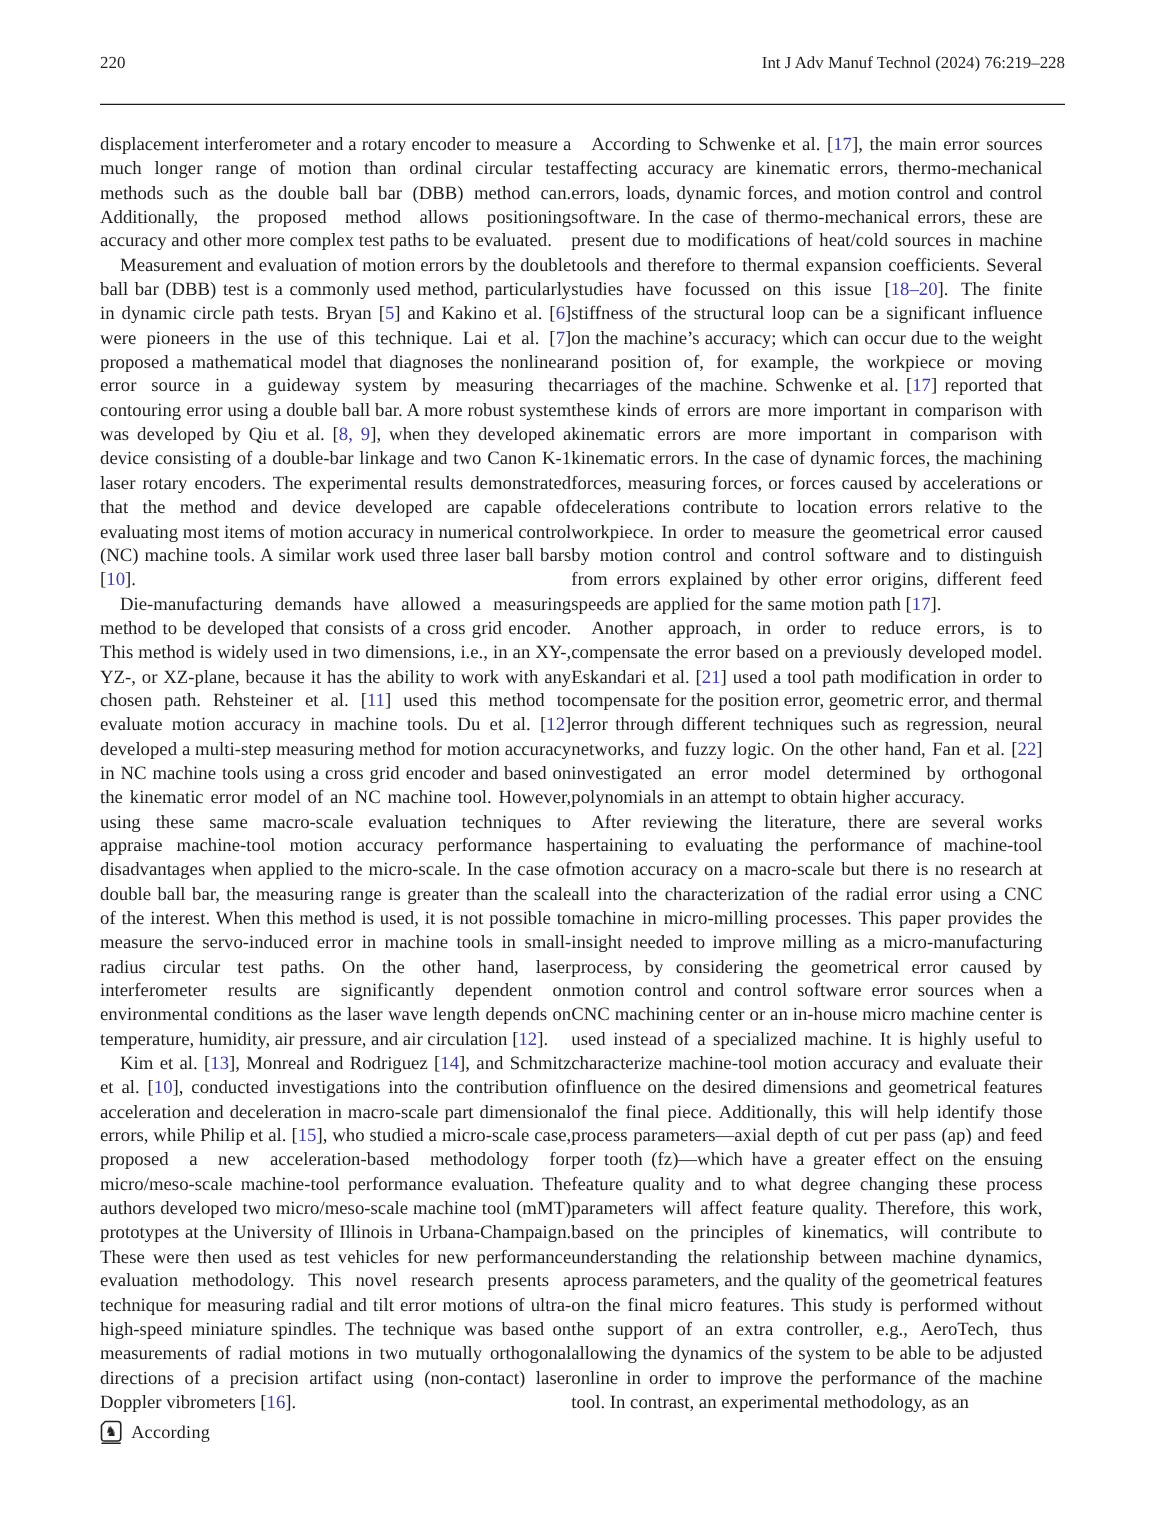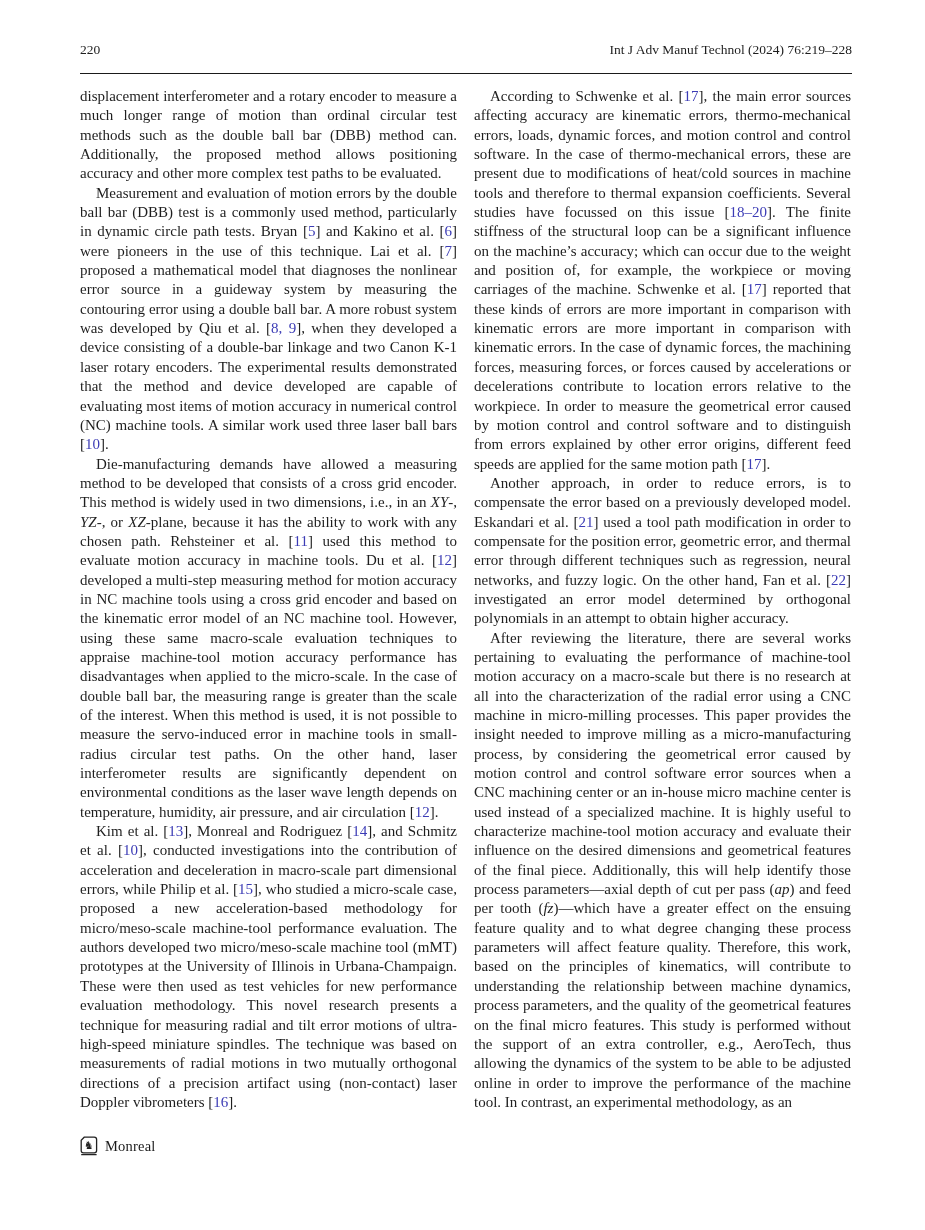--- a/index.html
+++ b/index.html
@@ -13,39 +13,38 @@
     overflow: hidden;
   }
   .page { padding: 42px 73px 0 80px; }
 
   .page-header {
     display: flex;
     justify-content: space-between;
     align-items: flex-end;
     font-size: 13.5px;
     color: #1e1e1e;
-    padding-bottom: 15px;
+    padding-bottom: 25px;
     border-bottom: 1.6px solid #1a1a1a;
   }
 
   .columns {
     display: flex;
-    gap: 17px;
-    margin-top: 13px;
+    margin-top: 23px;
   }
   .col {
     width: 377px;
     font-size: 15px;
     line-height: 19.35px;
     text-align: justify;
   }
   .para { margin: 0; }
   .para.indent { text-indent: 16px; }
   .cite { color: var(--cite, #3b3bb5); }
-  .ital { font-style: italic; }
+  .ital { }
 
   .page-footer {
     position: absolute;
     left: 80px;
     top: 1136px;
     display: flex;
     align-items: center;
     gap: 7px;
   }
   .logo-box { display: inline-flex; }
@@ -82,14 +81,14 @@
 </div>
 
 <div class="page-footer">
   <span class="logo-box">
     <svg width="18" height="20" viewBox="0 0 18 20" aria-hidden="true">
       <path d="M4.2 1.2 L14.2 1.2 Q16.6 1.2 16.6 3.6 L16.6 14.4 Q16.6 16.8 14.2 16.8 L3.6 16.8 Q1.2 16.8 1.2 14.4 L1.2 4.2 Z" fill="none" stroke="#222" stroke-width="1.3"></path>
       <text x="8.9" y="13.2" text-anchor="middle" font-size="11" fill="#222" font-family="DejaVu Sans, sans-serif">♞</text>
       <path d="M1.2 18.6 L16.6 18.6" stroke="#222" stroke-width="1.3"></path>
     </svg>
   </span>
-  <span class="publisher-name">Monreal</span>
+  <span class="publisher-name">According</span>
 </div>
 
 </body></html>

